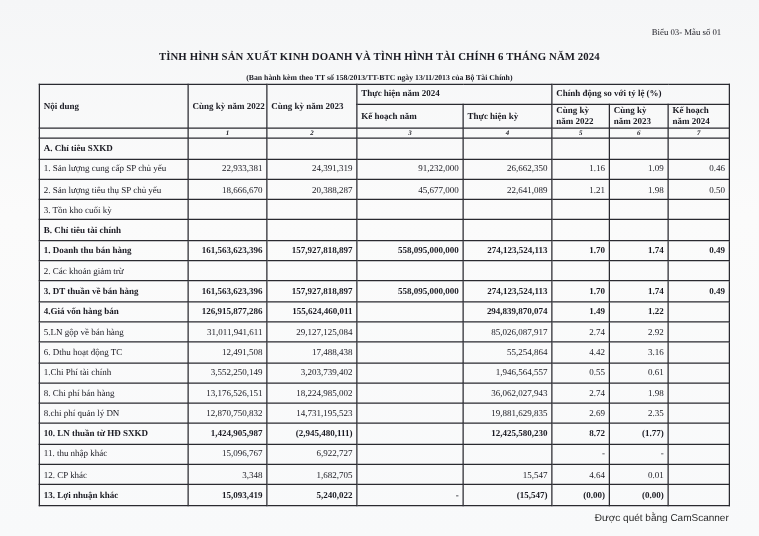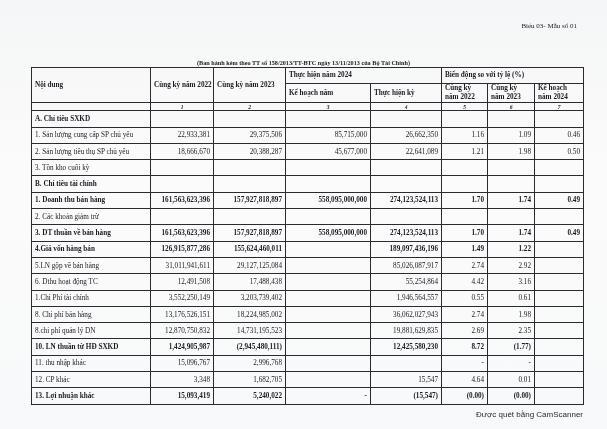--- a/index.html
+++ b/index.html
@@ -32,40 +32,41 @@
   td.lbl { text-align:left; }
   td.num { text-align:right; }
   tr.bold td { font-weight:bold; }
   .footer { position:absolute; right:24px; top:410px; font-family:"Liberation Sans", "DejaVu Sans", sans-serif; font-size:8px; color:#2a2a2a;margin-left:28px; }
 </style>
 </head>
 <body>
 
 <div class="page">
   <div class="form-code">Biểu 03- Mẫu số 01</div>
+  <div class="title">TÌNH HÌNH SẢN XUẤT KINH DOANH VÀ TÌNH HÌNH TÀI CHÍNH 6 THÁNG NĂM 2024</div>
   <div class="subtitle">(Ban hành kèm theo TT số 158/2013/TT-BTC ngày 13/11/2013 của Bộ Tài Chính)</div>
 
   <table class="report">
     <colgroup>
       <col style="width:119px">
       <col style="width:63px">
       <col style="width:72px">
       <col style="width:85px">
       <col style="width:71px">
       <col style="width:46px">
       <col style="width:47px">
       <col style="width:49px">
     </colgroup>
     <thead>
       <tr>
         <th class="h1" rowspan="2">Nội dung</th>
         <th class="h1" rowspan="2">Cùng kỳ năm 2022</th>
         <th class="h1" rowspan="2">Cùng kỳ năm 2023</th>
         <th class="h1" colspan="2">Thực hiện năm 2024</th>
-        <th class="h1" colspan="3">Biến động so với tỷ lệ (%)</th>
+        <th class="h1" colspan="3">Chính động so với tỷ lệ (%)</th>
       </tr>
       <tr>
         <th class="h2">Kế hoạch năm</th>
         <th class="h2">Thực hiện kỳ</th>
         <th class="h2" style="white-space:normal">Cùng kỳ năm 2022</th>
         <th class="h2" style="white-space:normal">Cùng kỳ năm 2023</th>
         <th class="h2" style="white-space:normal">Kế hoạch năm 2024</th>
       </tr>
       <tr class="idx">
         <td></td>
@@ -85,22 +86,22 @@
           <td class="num"></td>
           <td class="num"></td>
           <td class="num"></td>
           <td class="num"></td>
           <td class="num"></td>
           <td class="num"></td>
         </tr>
         <tr>
           <td class="lbl">1. Sản lượng cung cấp SP chủ yếu</td>
           <td class="num">22,933,381</td>
-          <td class="num">29,375,506</td>
-          <td class="num">85,715,000</td>
+          <td class="num">24,391,319</td>
+          <td class="num">91,232,000</td>
           <td class="num">26,662,350</td>
           <td class="num">1.16</td>
           <td class="num">1.09</td>
           <td class="num">0.46</td>
         </tr>
         <tr>
           <td class="lbl">2. Sản lượng tiêu thụ SP chủ yếu</td>
           <td class="num">18,666,670</td>
           <td class="num">20,388,287</td>
           <td class="num">45,677,000</td>
@@ -157,21 +158,21 @@
           <td class="num">274,123,524,113</td>
           <td class="num">1.70</td>
           <td class="num">1.74</td>
           <td class="num">0.49</td>
         </tr>
         <tr class="bold">
           <td class="lbl">4.Giá vốn hàng bán</td>
           <td class="num">126,915,877,286</td>
           <td class="num">155,624,460,011</td>
           <td class="num"></td>
-          <td class="num">189,097,436,196</td>
+          <td class="num">294,839,870,074</td>
           <td class="num">1.49</td>
           <td class="num">1.22</td>
           <td class="num"></td>
         </tr>
         <tr>
           <td class="lbl">5.LN gộp về bán hàng</td>
           <td class="num">31,011,941,611</td>
           <td class="num">29,127,125,084</td>
           <td class="num"></td>
           <td class="num">85,026,087,917</td>
@@ -225,21 +226,21 @@
           <td class="num">(2,945,480,111)</td>
           <td class="num"></td>
           <td class="num">12,425,580,230</td>
           <td class="num">8.72</td>
           <td class="num">(1.77)</td>
           <td class="num"></td>
         </tr>
         <tr>
           <td class="lbl">11. thu nhập khác</td>
           <td class="num">15,096,767</td>
-          <td class="num">2,996,768</td>
+          <td class="num">6,922,727</td>
           <td class="num"></td>
           <td class="num"></td>
           <td class="num">-</td>
           <td class="num">-</td>
           <td class="num"></td>
         </tr>
         <tr>
           <td class="lbl">12. CP khác</td>
           <td class="num">3,348</td>
           <td class="num">1,682,705</td>

